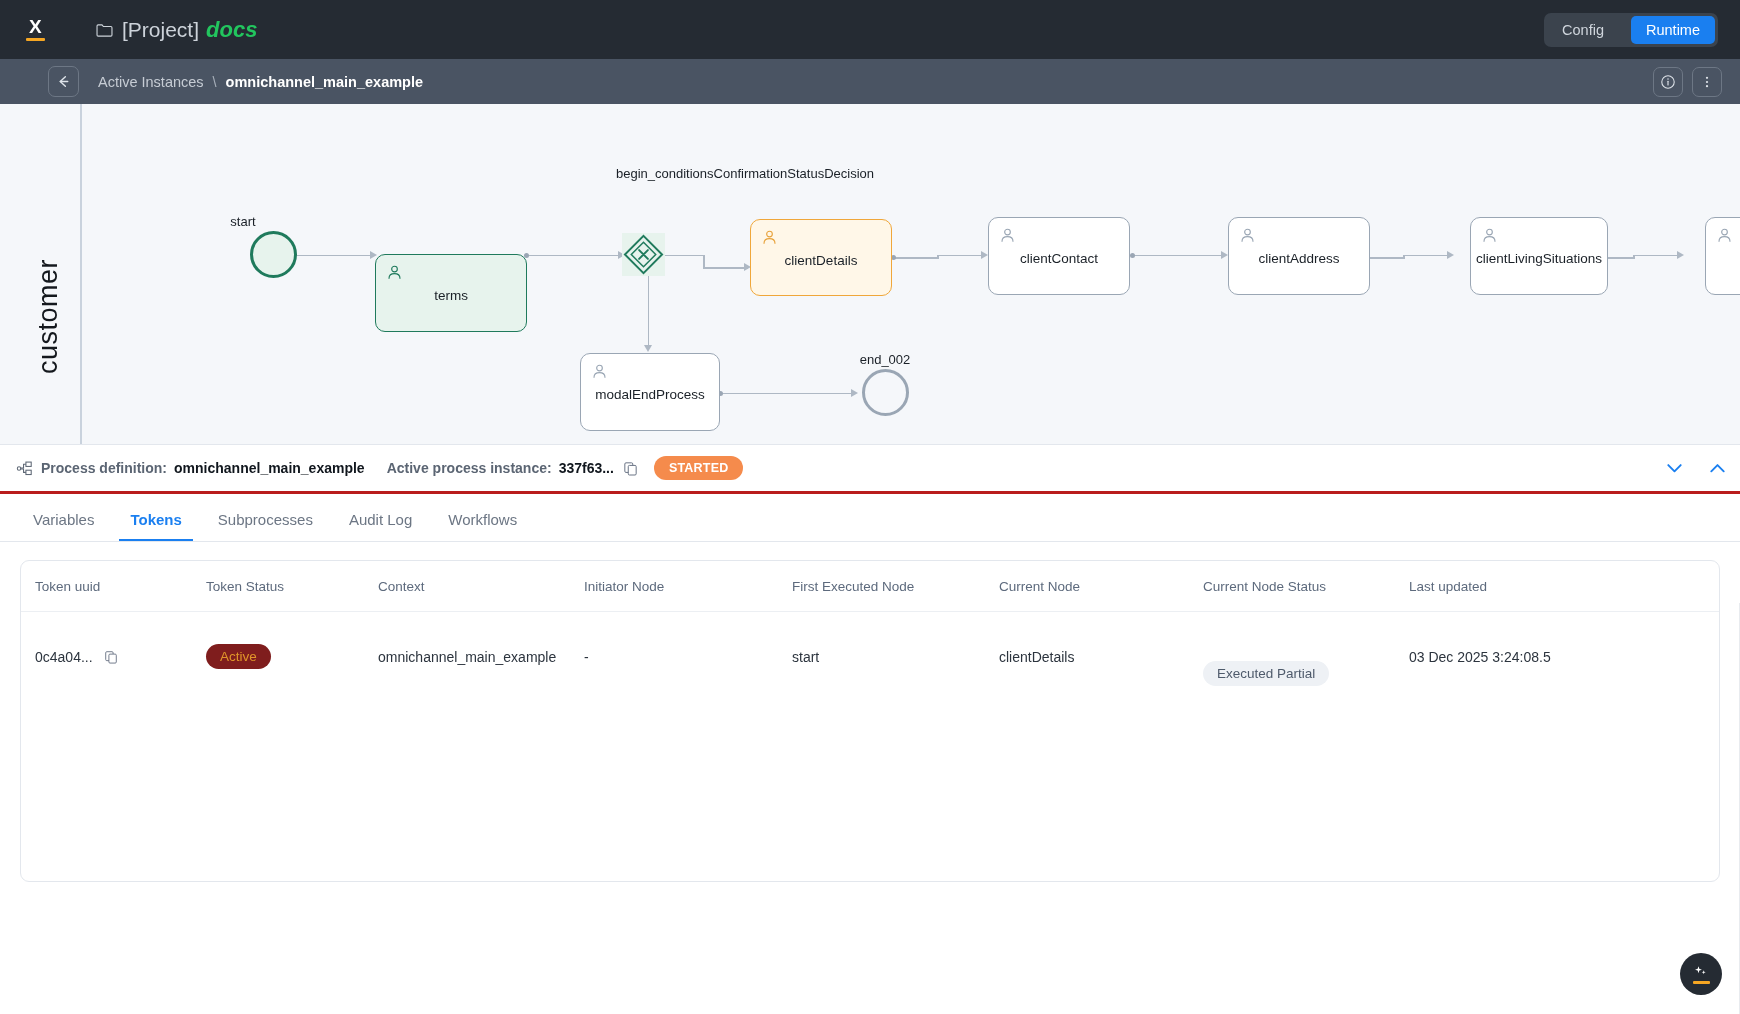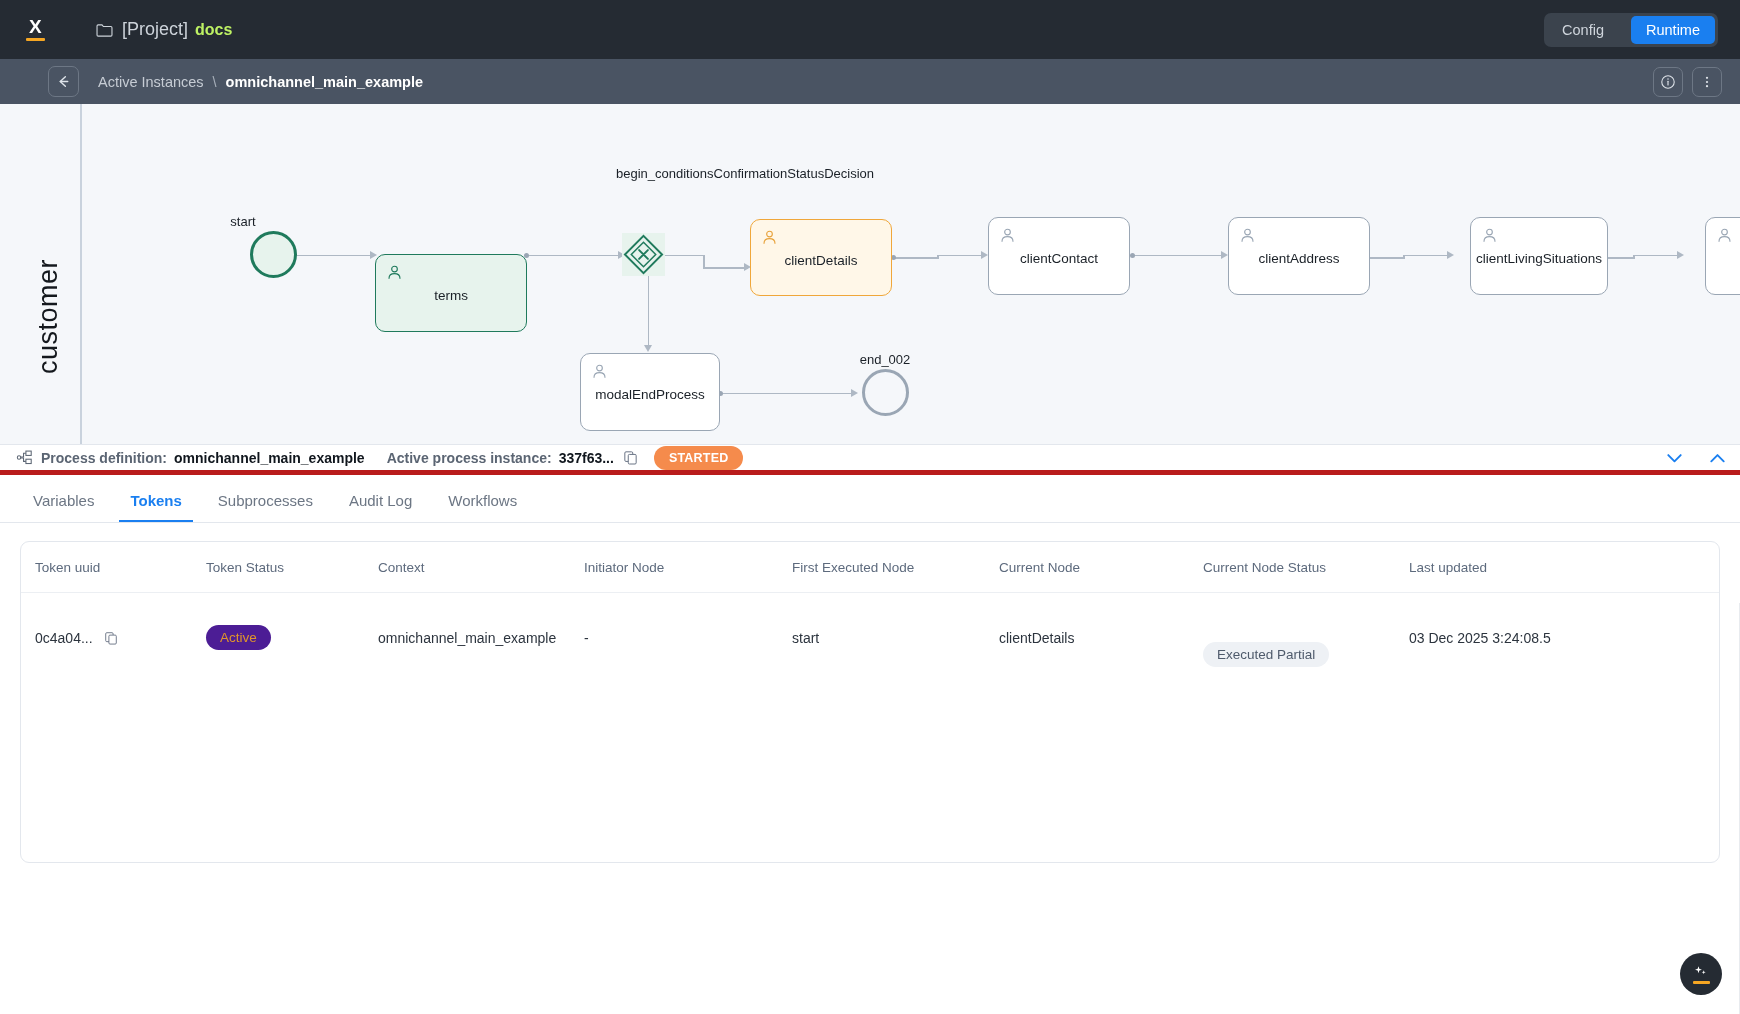--- a/index.html
+++ b/index.html
@@ -30,22 +30,22 @@
     line-height: 17px; letter-spacing: -0.5px;
   }
   .logo-x .bar {
     width: 19px; height: 3.5px; background: #f5a623; margin-top: 3px; border-radius: 1px;
   }
   .crumb-folder {
     display: flex; align-items: center; gap: 9px;
     margin-left: 26px;
   }
   .folder-icon { width: 17px; height: 14px; display:block; }
-  .proj-tag { color: #cdd3da; font-size: 18px; text-align: center; }
-  .proj-name { color: #bef264; font-size: 16px; font-weight: 700; margin-left: -2px;}
+  .proj-tag { color: #cdd3da; font-size: 21px; text-align: center; }
+  .proj-name { color: #22c55e; font-size: 22px; font-weight: 700; margin-left: -2px; font-style: italic;}
 
   .mode-toggle {
     position: absolute; right: 22px; top: 50%; transform: translateY(-50%);
     background: #3b434d; border-radius: 7px; padding: 3px;
     display: flex; gap: 12px;
   }
   .mode-btn {
     padding: 6px 15px; border-radius: 5px; font-size: 14.5px;
     color: #cfd5dc; background: transparent; border: none;
     cursor: pointer; font-family: inherit;
@@ -134,22 +134,22 @@
     border-left: 4.5px solid transparent; border-right: 4.5px solid transparent;
     border-top: 7px solid #aeb8c4;
   }
   .dot {
     position: absolute; width: 5px; height: 5px; border-radius: 50%;
     background: #9aa6b4;
   }
 
   
   .statusbar {
-    height: 31px; background: #ffffff; border-top: 1px solid #e3e7ed;
-    border-bottom: 5px solid #b91c1c;
+    height: 50px; background: #ffffff; border-top: 1px solid #e3e7ed;
+    border-bottom: 3px solid #b91c1c;
     display: flex; align-items: center; padding: 0 16px; position: relative;
   }
   .sb-seg { display: flex; align-items: center; gap: 7px; }
   .sb-muted { font-size: 14px; color: #5b6573; font-weight: 700; }
   .sb-strong { font-size: 14px; color: #10161d; font-weight: 700; }
   .badge-started {
     background: #f58b4c; color: #ffffff; font-weight: 700;
     font-size: 12.5px; padding: 5px 15px; border-radius: 13px;
     letter-spacing: 0.2px;
   }
@@ -188,21 +188,21 @@
   .c3 { width: 206px; }
   .c4 { width: 208px; }
   .c5 { width: 207px; }
   .c6 { width: 204px; }
   .c7 { width: 206px; }
   .c8 { width: auto; }
   .uuid-cell { display: flex; align-items: center; gap: 9px; }
   .pill {
     display: inline-block; font-size: 13.5px; padding: 5px 14px; border-radius: 13px;
   }
-  .pill-active { background: #4c1d95; color: #e0952a; }
+  .pill-active { background: #7f1d1d; color: #e0952a; }
   .pill-partial { background: #eef1f5; color: #4e5a6b; margin-top: 34px; }
 
   
   .fab {
     position: absolute; right: 18px; bottom: 19px;
     width: 42px; height: 42px; border-radius: 50%;
     background: #252b33; border: none; cursor: pointer;
     display: flex; flex-direction: column; align-items: center; justify-content: center;
     gap: 2px;
   }

